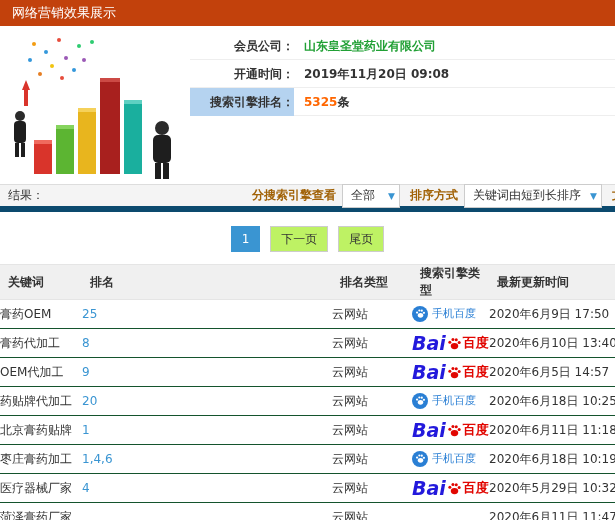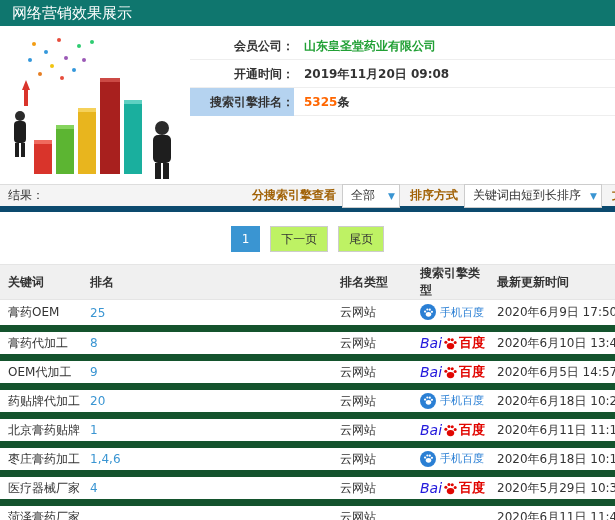--- a/index.html
+++ b/index.html
@@ -2,22 +2,22 @@
 <html><head>
 <meta charset="utf-8">
 <style>
   * { box-sizing: border-box; margin: 0; padding: 0; }
   html,body { width: 615px; height: 520px; overflow: hidden; }
   body {
     font-family: "DejaVu Sans", "Liberation Sans", sans-serif;
     font-size: 12px; color: #333; background: #fff; position: relative;
   }
   
-  .topbar { height: 26px; background: #0f766e; color: #fff; line-height: 26px;
-            padding-left: 12px; font-size: 15px; }
+  .topbar { height: 26px; background: #c2410c; color: #fff; line-height: 26px;
+            padding-left: 12px; font-size: 13px; }
   
   .info-section { position: relative; height: 158px; background: #fff; }
   .chart-art { position: absolute; left: 4px; top: 6px; width: 182px; height: 148px; }
   .info-rows { margin-left: 190px; padding-top: 6px; }
   .info-row { height: 28px; line-height: 28px; border-bottom: 1px solid #eee; white-space: nowrap; font-weight: bold; }
   .info-label { display: inline-block; width: 104px; text-align: right; margin-right: 10px; color: #333; }
   .info-label.highlight { background: #b5d3f0; }
   .val-green { color: #21a035; text-decoration: none; cursor: pointer; }
   .val-link  { color: #2e7cc3; text-decoration: none; cursor: pointer; }
   .val-plain { color: #333; }
@@ -40,30 +40,30 @@
           margin: 0 3px; cursor: pointer; font-size: 12px; vertical-align: middle; }
   .page.current { background: #3a95d2; border: 1px solid #3a95d2; color: #fff; }
   .page.btn { background: #bef264; border: 1px solid #ccc; color: #333; }
   
   table { width: 100%; border-collapse: collapse; table-layout: fixed; }
   thead th { background: #f0f0f0; font-weight: bold; text-align: left; height: 27px;
              padding-left: 8px; font-size: 12px; color: #333;
              border-top: 1px solid #e5e5e5; border-bottom: 1px solid #e5e5e5; }
   th.c1 { width: 82px; } th.c2 { width: 250px; } th.c3 { width: 80px; }
   th.c4 { width: 77px; } th.c5 { width: auto; }
-  tbody td { height: 29px; padding-left: 8px; border-bottom: 7px solid #14532d;
+  tbody td { height: 29px; border-bottom: 1px solid #14532d;
              font-size: 12px; color: #333; white-space: nowrap; overflow: hidden; }
   .rank-link { color: #3a95d2; text-decoration: none; cursor: pointer; }
   
   .eng { display: inline-flex; align-items: center; }
   .eng.mobile .m-circle { width: 16px; height: 16px; border-radius: 50%; background: #2a7fd4;
                           display: inline-flex; align-items: center; justify-content: center;
                           margin-right: 4px; }
   .eng.mobile .m-label { color: #2a7fd4; font-size: 11px; }
-  .eng.baidu .bd-en { color: #2319dc; font-size: 14px; font-weight: normal; font-style: italic; }
+  .eng.baidu .bd-en { color: #2319dc; font-size: 19px; font-weight: bold; font-style: italic; }
   .eng.baidu .bd-cn { color: #e10601; font-size: 13px; font-weight: bold; }
   .eng.baidu svg { margin: 0 1px; }
 </style>
 </head>
 <body>
 
 <div class="topbar">
   <span>网络营销效果展示</span>
 </div>
 

